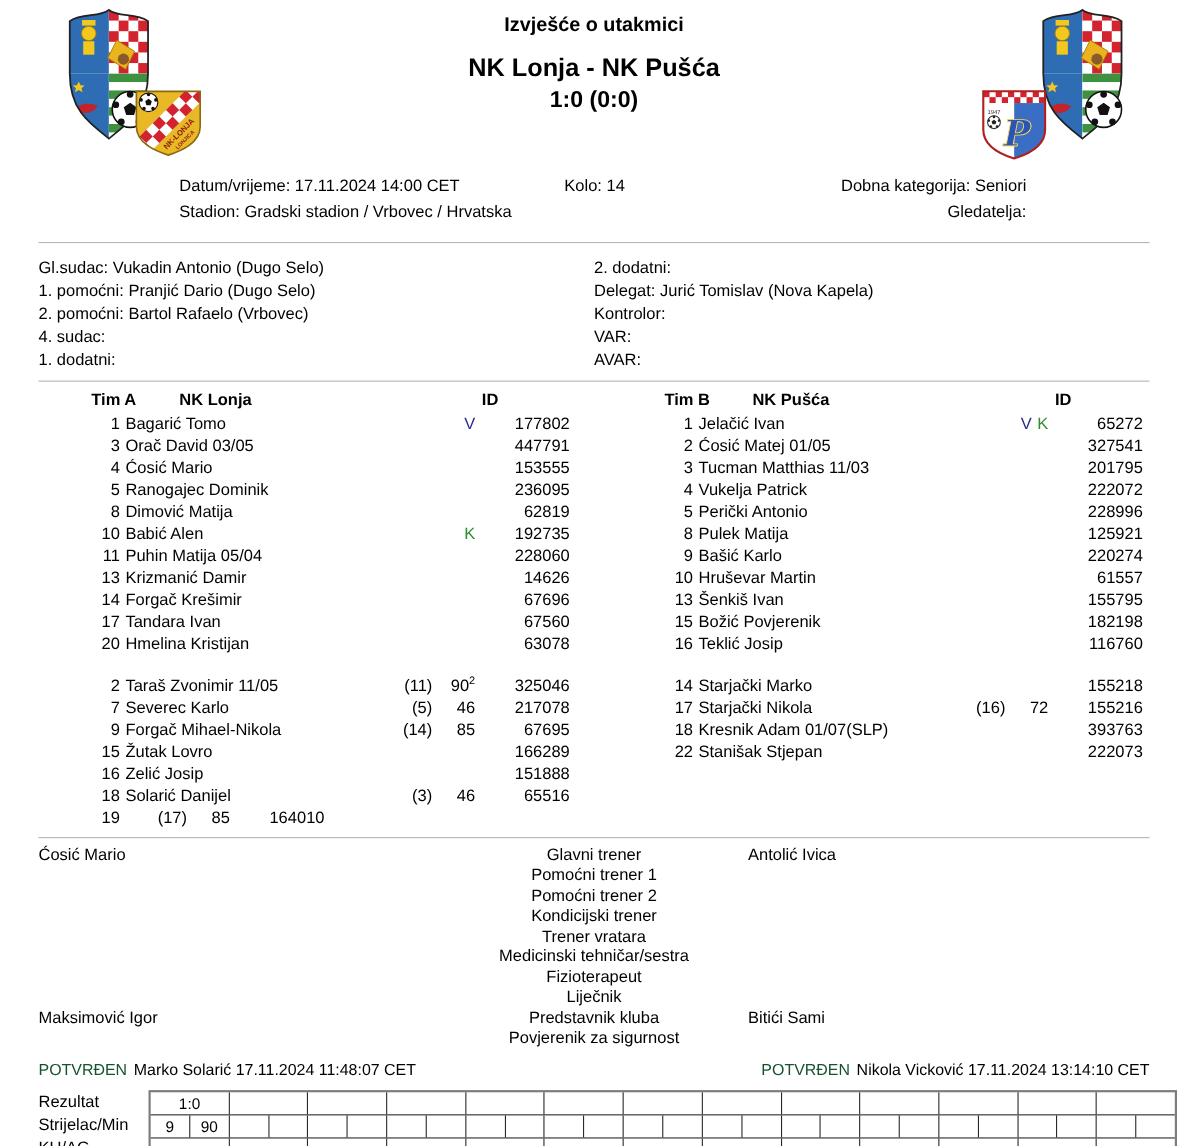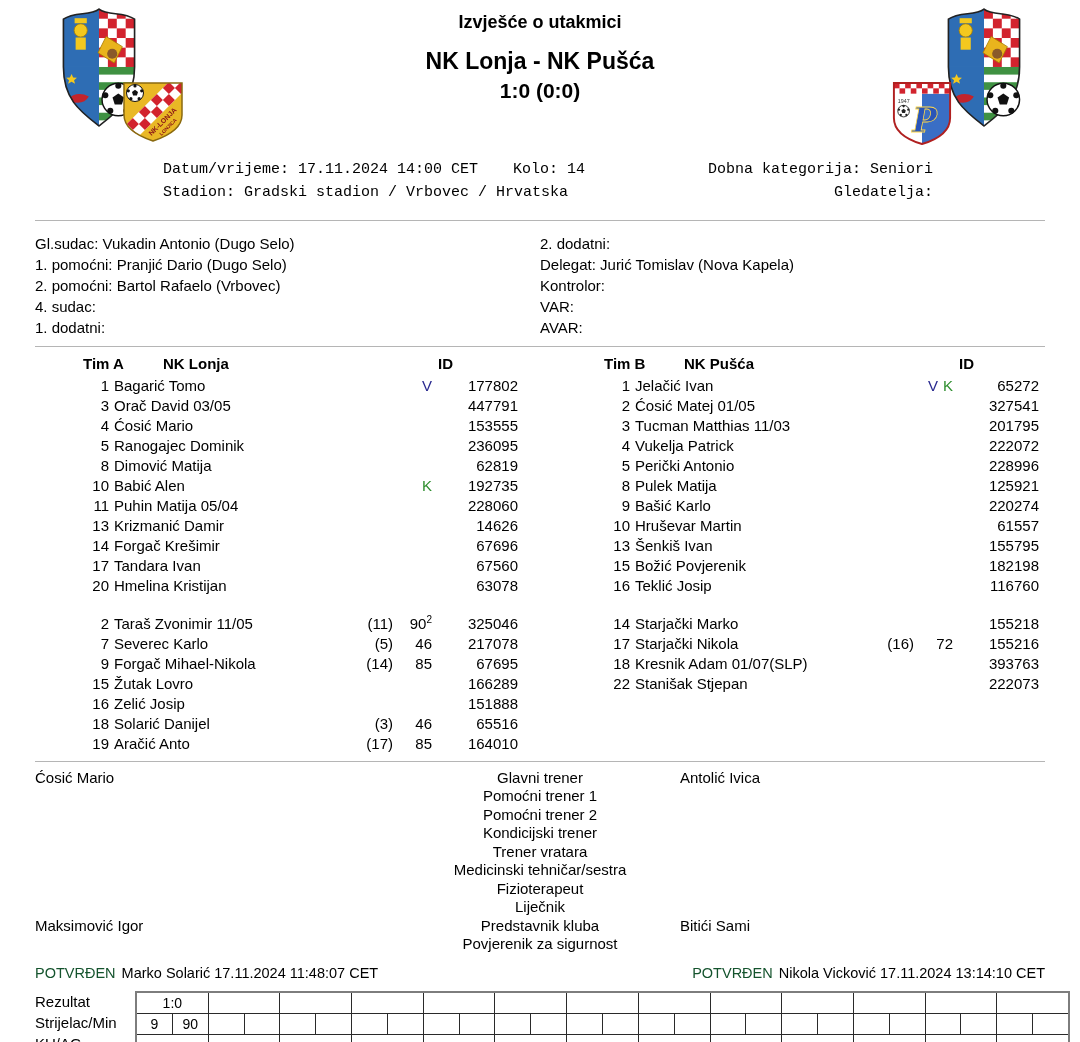--- a/index.html
+++ b/index.html
@@ -14,21 +14,21 @@
   .t-match{font-size:23px;font-weight:bold;margin-top:15px;}
   .t-score{font-size:21px;font-weight:bold;margin-top:4px;}
   .logo{position:absolute;}
   .logo-fed-left{left:53px;top:6px;width:92px;height:124px;}
   .logo-home{left:121px;top:80px;width:64px;height:64px;}
   .logo-fed-right{left:938px;top:6px;width:92px;height:124px;}
   .logo-away{left:891px;top:80px;width:62px;height:68px;}
   .logo svg{width:100%;height:100%;display:block;}
 
   
-  .info{position:relative;height:56px;margin-top:6px;font-size:15px;font-family:Liberation Mono, monospace;}
+  .info{position:relative;height:56px;margin-top:6px;font-size:15px;}
   .info-left{position:absolute;left:163px;top:2px;line-height:23px;}
   .info-mid{position:absolute;left:513px;top:2px;line-height:23px;}
   .info-right{position:absolute;right:147px;top:2px;text-align:right;line-height:23px;}
 
   .rule{border:none;border-top:1px solid #b5b5b5;margin:8px 35px 0 35px;}
 
   
   .officials{display:flex;margin:12px 35px 0 35px;font-size:15px;line-height:21px;}
   .off-col{width:50%;}
 
@@ -428,21 +428,20 @@
             <span class="col-num">18</span>
             <span class="col-name">Solarić Danijel</span>
             <span class="col-mark">
               <span class="sub-for">(3)</span>
               <span class="sub-min">46</span>
             </span>
             <span class="col-id">65516</span>
           </div>
           <div class="roster-row">
             <span class="col-num">19</span>
-            <span class="col-name">Aračić Anto</span>
             <span class="col-mark">
               <span class="sub-for">(17)</span>
               <span class="sub-min">85</span>
             </span>
             <span class="col-id">164010</span>
           </div>
         </div>
     </div>
     <div class="team">
       <div class="team-head">

